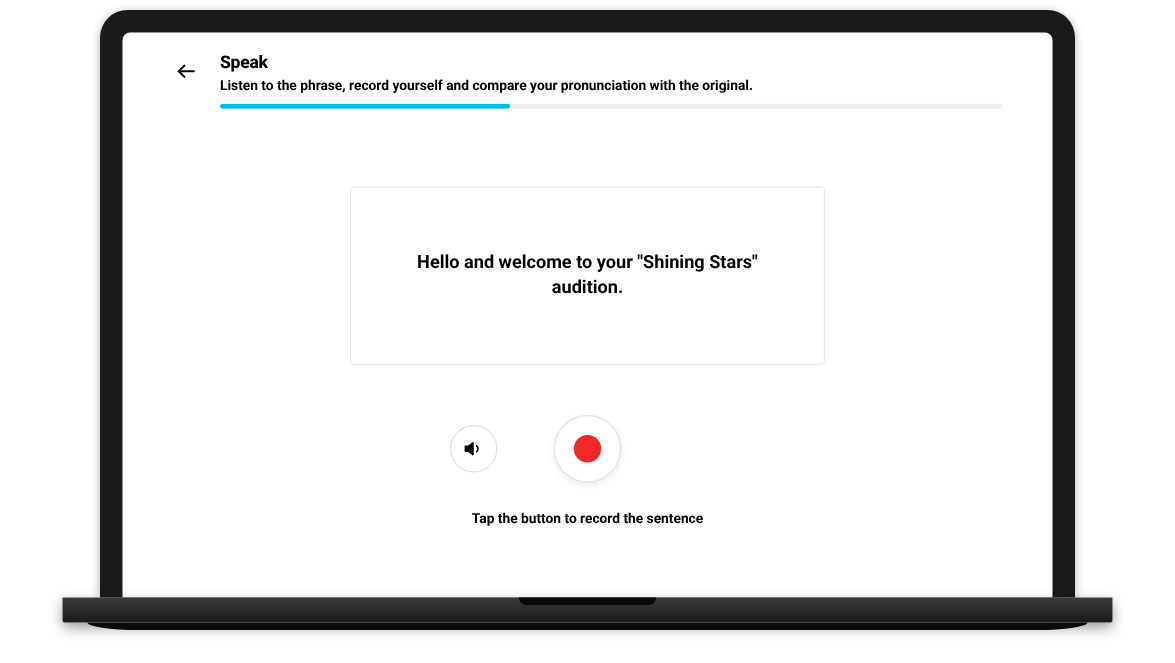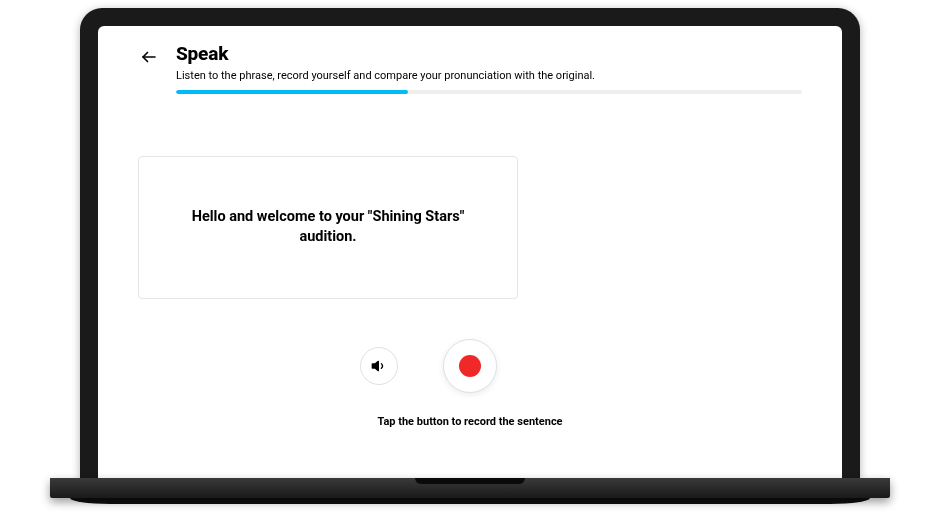--- a/index.html
+++ b/index.html
@@ -72,49 +72,50 @@
       width: 22px;
       height: 22px;
       display: flex;
       align-items: center;
       justify-content: center;
       cursor: pointer;
       margin-top: 4px;
     }
     .title-block { flex: 1; }
     .title {
-      font-size: 19px;
+      font-size: 14px;
       font-weight: 800;
       color: #000;
       letter-spacing: -0.2px;
     }
     .subtitle {
       font-size: 11px;
       color: #000;
       margin-top: 4px;
-      font-weight: 400;
+      font-weight: 700;
     }
     .progress-track {
       height: 4px;
       background: #eeeeee;
       border-radius: 2px;
       margin-top: 8px;
       overflow: hidden;
     }
     .progress-fill {
       height: 100%;
       background: #00bcf5;
       width: 37%;
       border-radius: 2px;
     }
 
     .content {
       flex: 1;
       display: flex;
       flex-direction: column;
+      align-items: center;
       padding-top: 56px;
     }
     .phrase-card {
       width: 380px;
       border: 1px solid #e5e5e5;
       border-radius: 4px;
       padding: 50px 40px;
       text-align: center;
     }
     .phrase-text {

